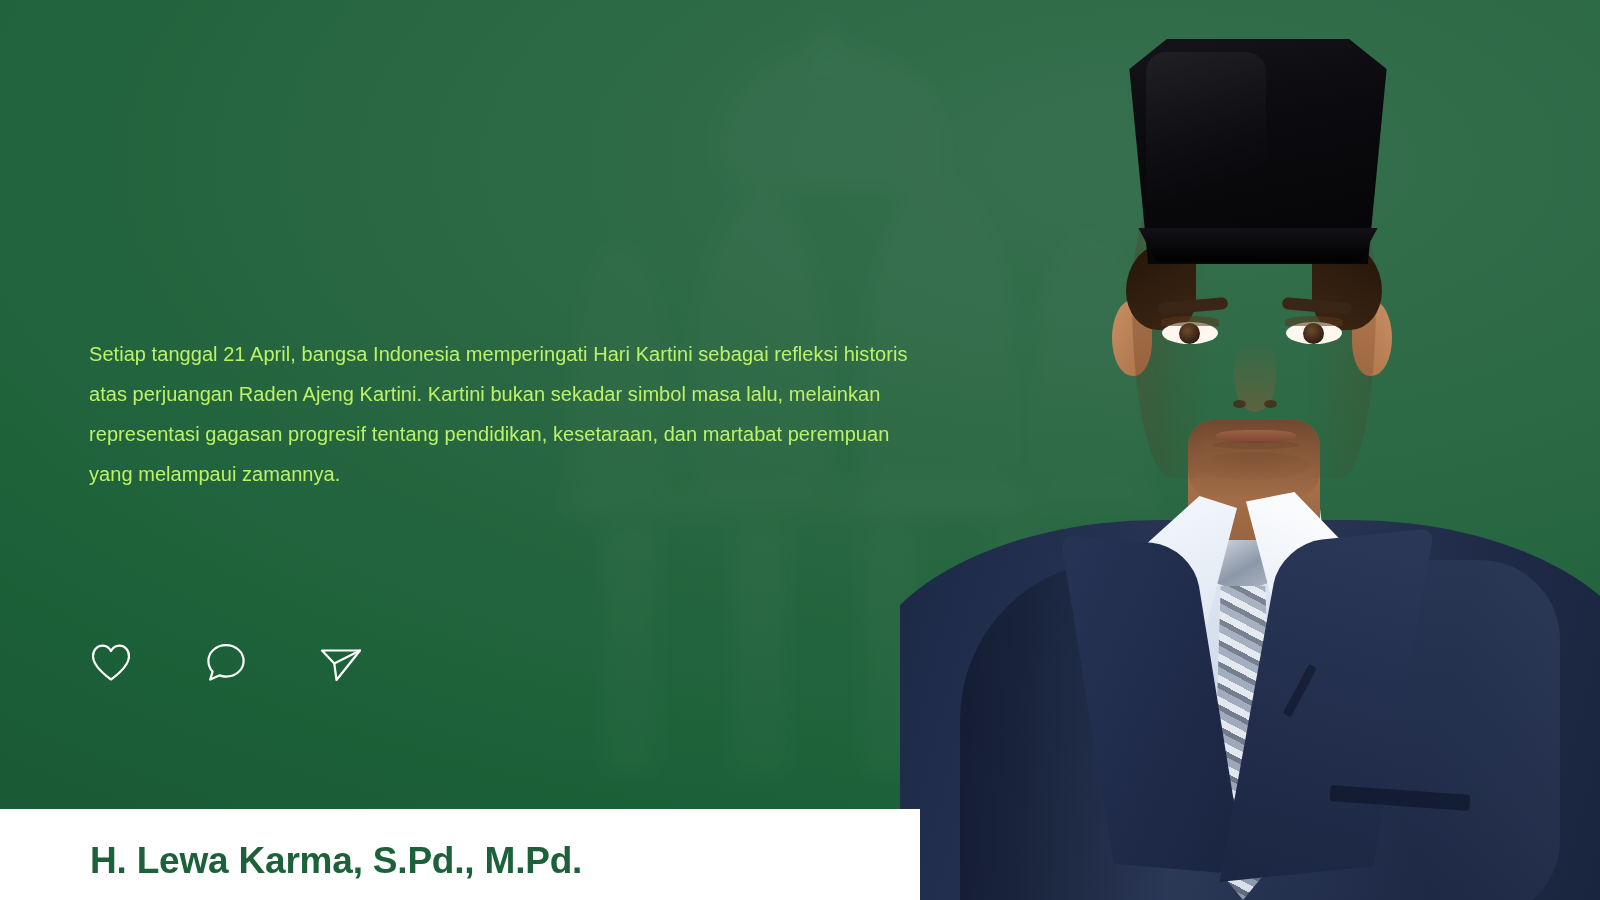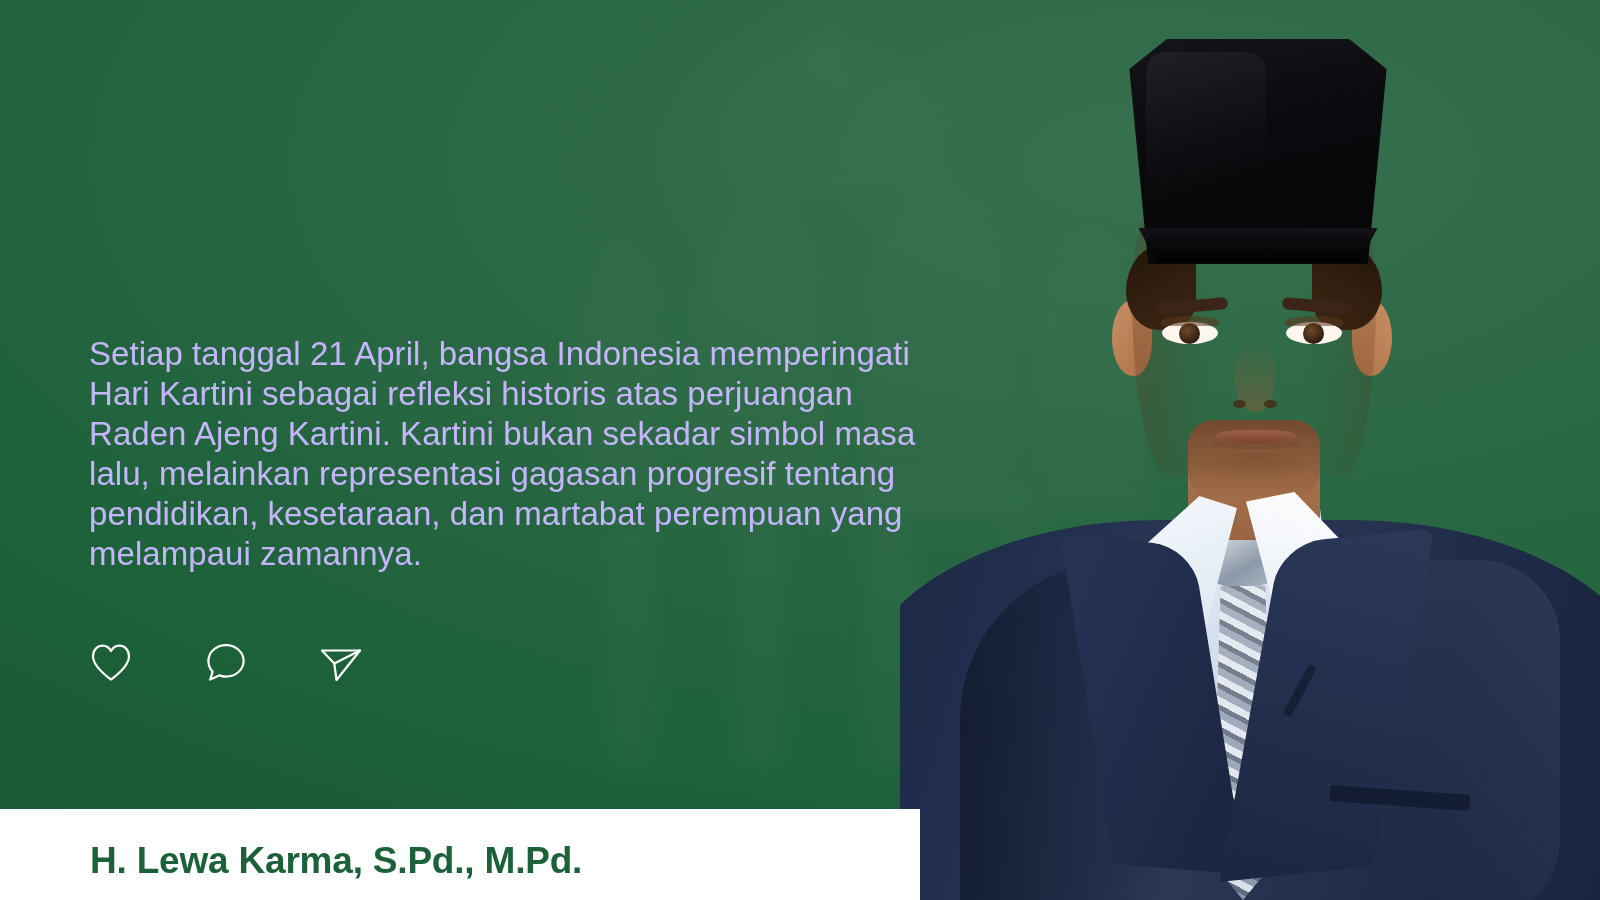--- a/index.html
+++ b/index.html
@@ -63,22 +63,22 @@
     line-height:79px;
     letter-spacing:-0.6px;
     font-stretch:condensed;
     text-shadow:0 1px 3px rgba(0,0,0,0.10);
   }
 
   .body-copy {
     position:absolute;
     top:334px; left:1px;
     width:830px;
-    color:#c4b5fd;
-    font-size:33px;
+    color:#bef264;
+    font-size:20px;
     font-weight:400;
     line-height:40px;
     letter-spacing:0.05px;
   }
 
   
   .action-bar {
     position:absolute;
     top:640px; left:0;
     display:flex;

